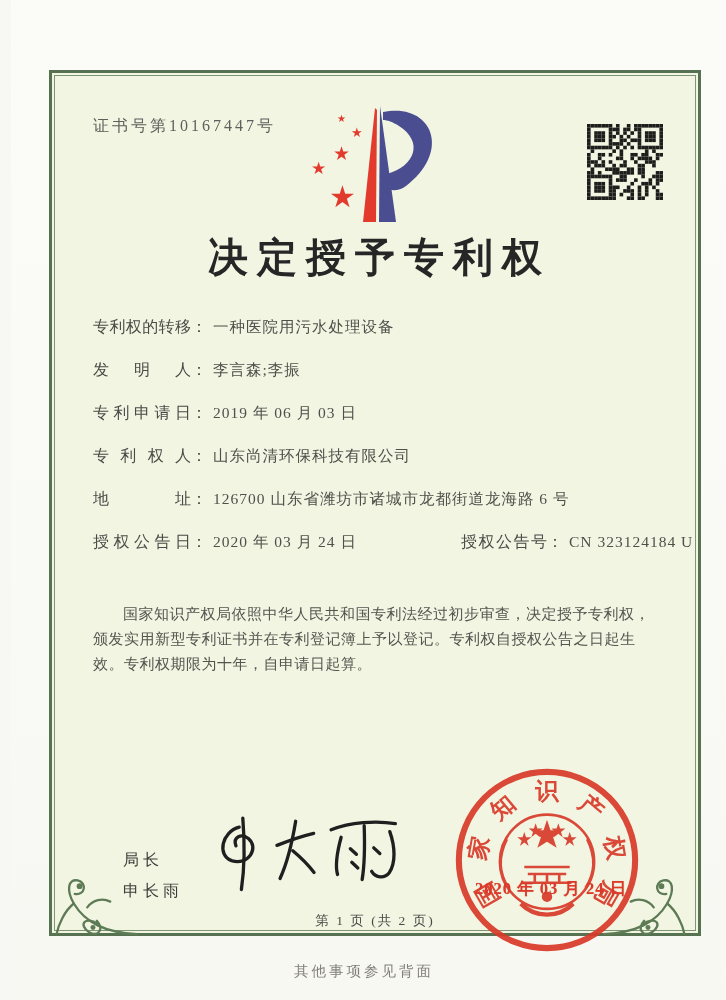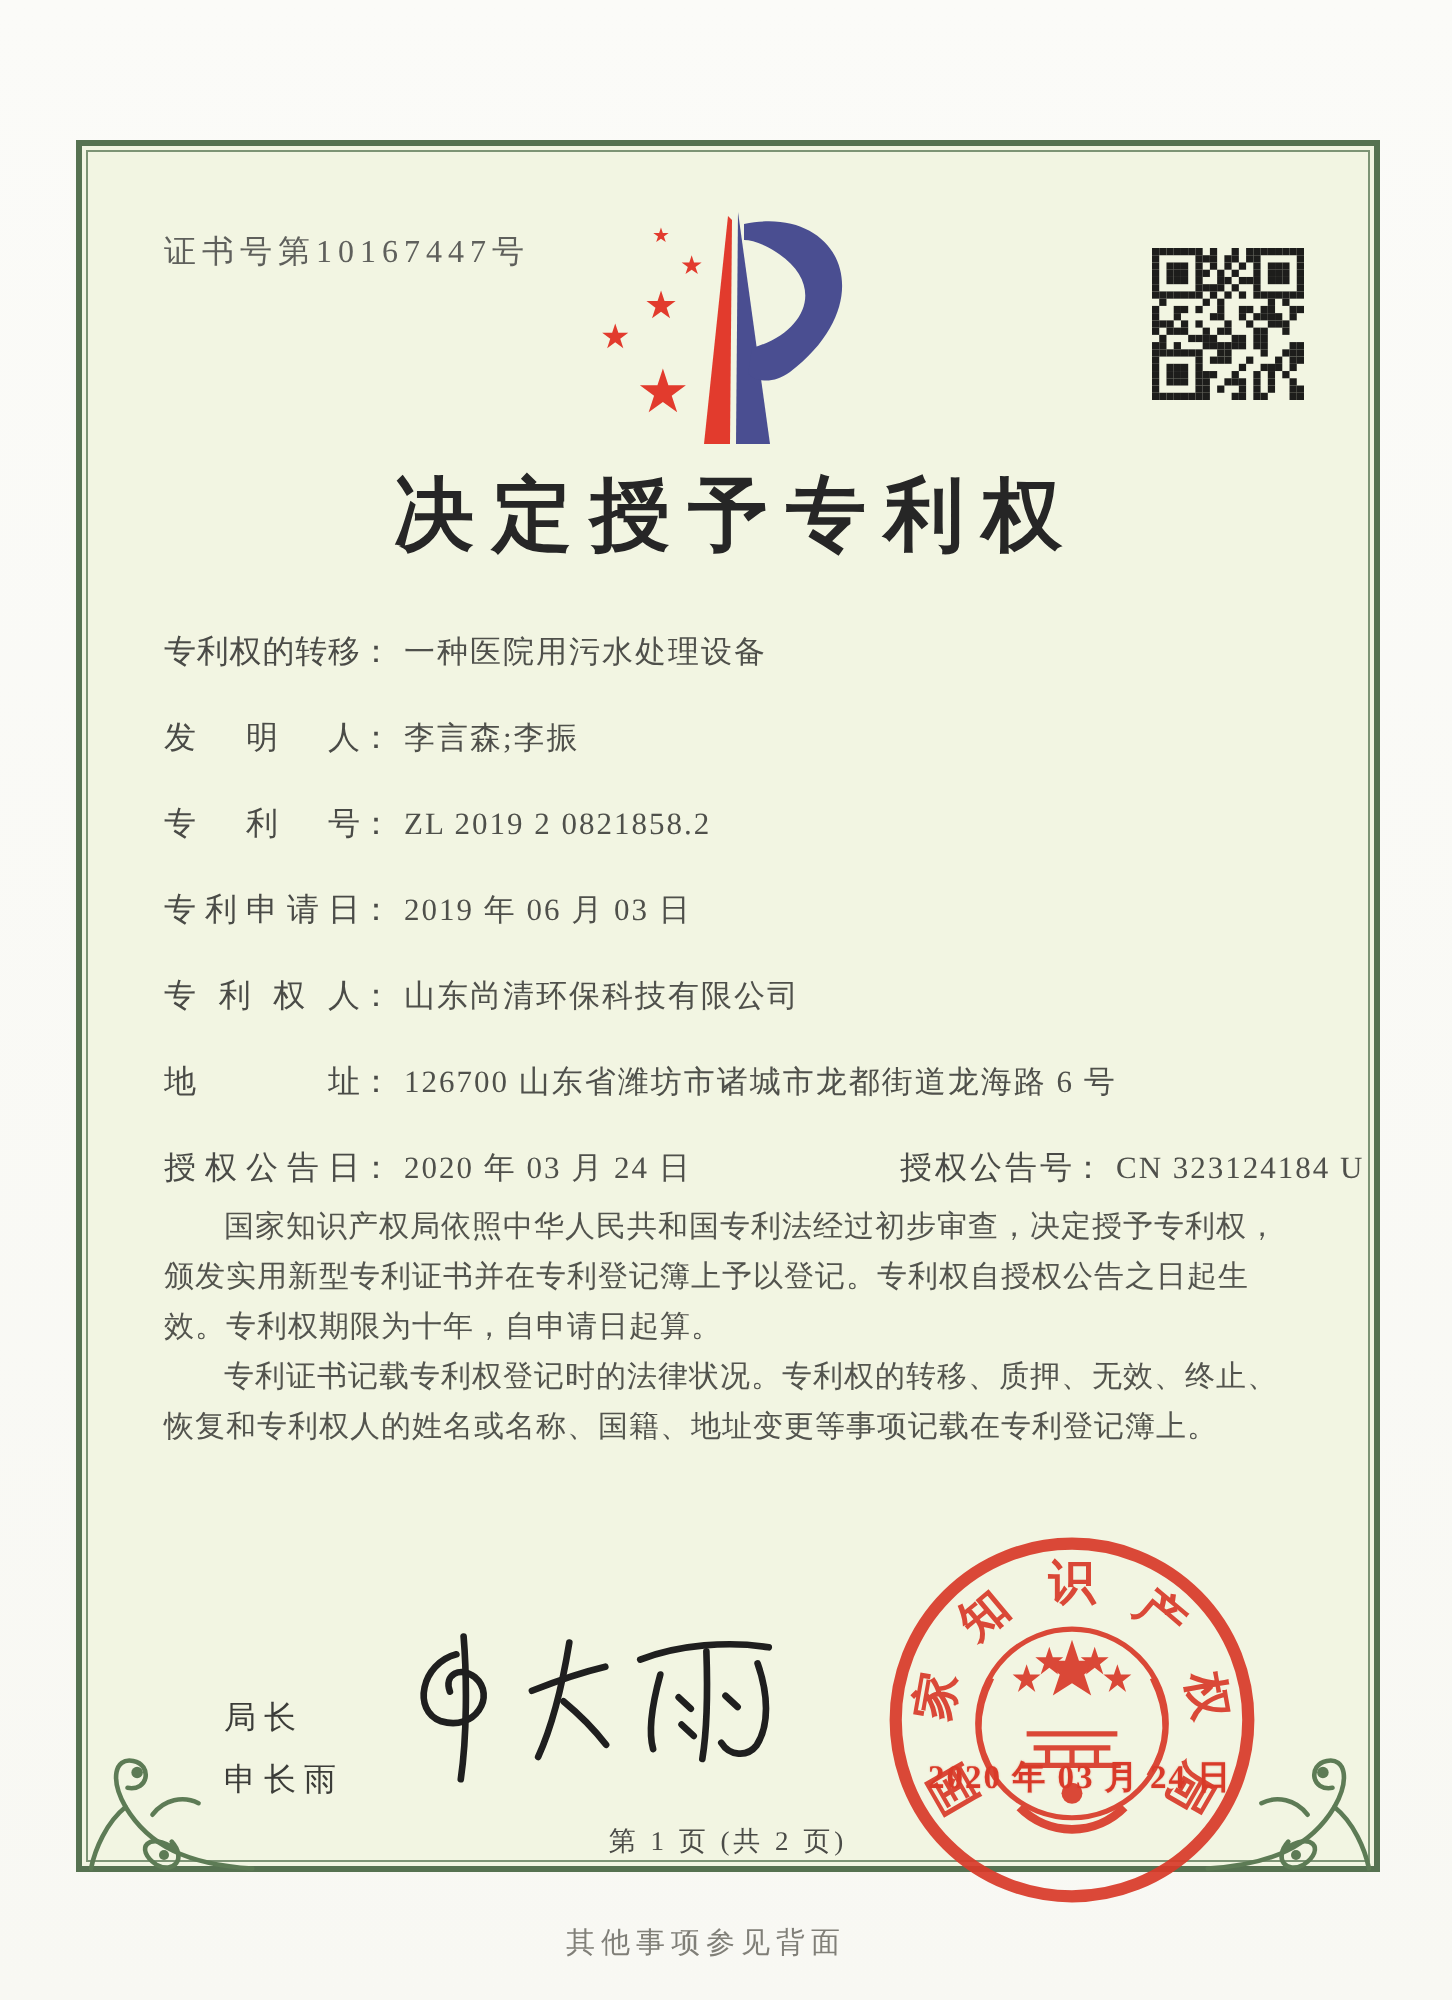--- a/index.html
+++ b/index.html
@@ -4,20 +4,21 @@
 <style>
   html,body{margin:0;padding:0;}
   body{
     width:726px;height:1000px;position:relative;overflow:hidden;
     background:#f7f7f3;
     font-family:"Liberation Serif","DejaVu Serif",serif;
   }
   .page{
     position:absolute;inset:0;
     background:linear-gradient(180deg,#fbfbf8 0%,#f8f8f3 100%);
+    margin-left:11px;
   }
   
   .frame{
     position:absolute;left:38px;top:70px;width:652px;height:866px;
     border:3px solid #567251;
     background:#f2f5e2;
     box-sizing:border-box;
   }
   .frame-inner{
     position:absolute;inset:2px;
@@ -340,42 +341,38 @@
   <div class="title">决定授予专利权</div>
 
   <div class="fields">
     <div class="field-row">
       <span class="flabel">专利权的转移</span><span class="fcolon">：</span><span class="fvalue">一种医院用污水处理设备</span>
     </div>
     <div class="field-row">
       <span class="flabel">发明人</span><span class="fcolon">：</span><span class="fvalue">李言森;李振</span>
     </div>
     <div class="field-row">
-      <span class="flabel">专利号</span><span class="fcolon">：</span><span class="fvalue">ZL 2019 2 0821858.2</span>
-    </div>
-    <div class="field-row">
       <span class="flabel">专利申请日</span><span class="fcolon">：</span><span class="fvalue">2019 年 06 月 03 日</span>
     </div>
     <div class="field-row">
       <span class="flabel">专利权人</span><span class="fcolon">：</span><span class="fvalue">山东尚清环保科技有限公司</span>
     </div>
     <div class="field-row">
       <span class="flabel">地址</span><span class="fcolon">：</span><span class="fvalue">126700 山东省潍坊市诸城市龙都街道龙海路 6 号</span>
     </div>
     <div class="field-row">
       <span class="flabel">授权公告日</span><span class="fcolon">：</span><span class="fvalue">2020 年 03 月 24 日</span>
       <span class="grant-no">
         <span class="flabel" style="width:86px">授权公告号</span><span class="fcolon">：</span><span class="fvalue">CN 323124184 U</span>
       </span>
     </div>
   </div>
 
   <div class="paras">
     <p>国家知识产权局依照中华人民共和国专利法经过初步审查，决定授予专利权，颁发实用新型专利证书并在专利登记簿上予以登记。专利权自授权公告之日起生效。专利权期限为十年，自申请日起算。</p>
-    <p>专利证书记载专利权登记时的法律状况。专利权的转移、质押、无效、终止、恢复和专利权人的姓名或名称、国籍、地址变更等事项记载在专利登记簿上。</p>
   </div>
 
   <div class="director">
     <div>局长</div>
     <div>申长雨</div>
   </div>
 
   <svg class="signature" viewBox="0 0 210 92" fill="none" stroke="#1f1f1f" stroke-width="3.4" stroke-linecap="round">
     <path d="M34,16 C16,20 10,44 25,50 C42,56 54,38 43,28 C36,22 27,26 30,35"></path>
     <path d="M38,7 C39,28 38,58 34,80"></path>

